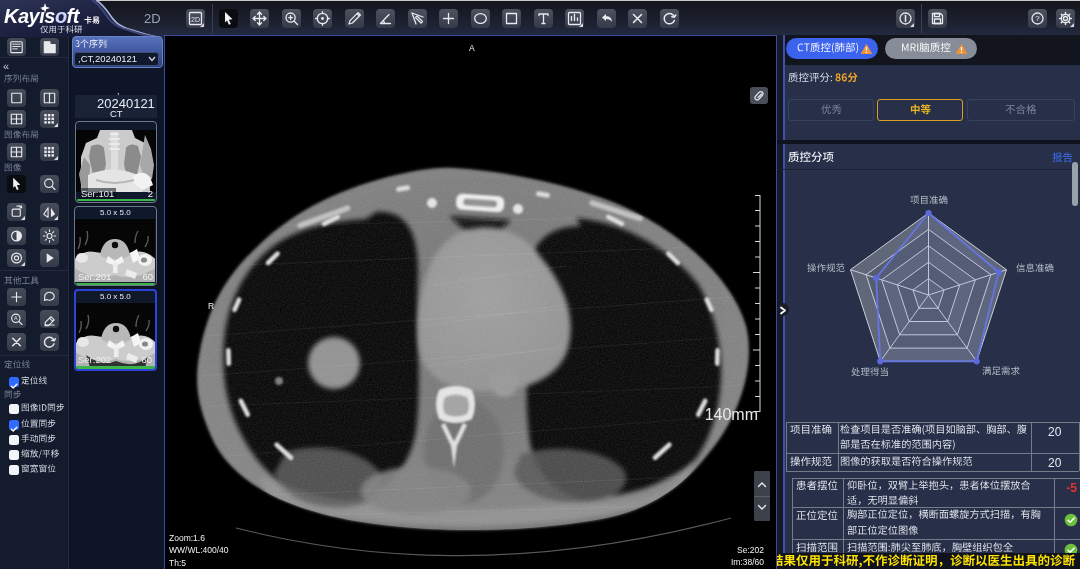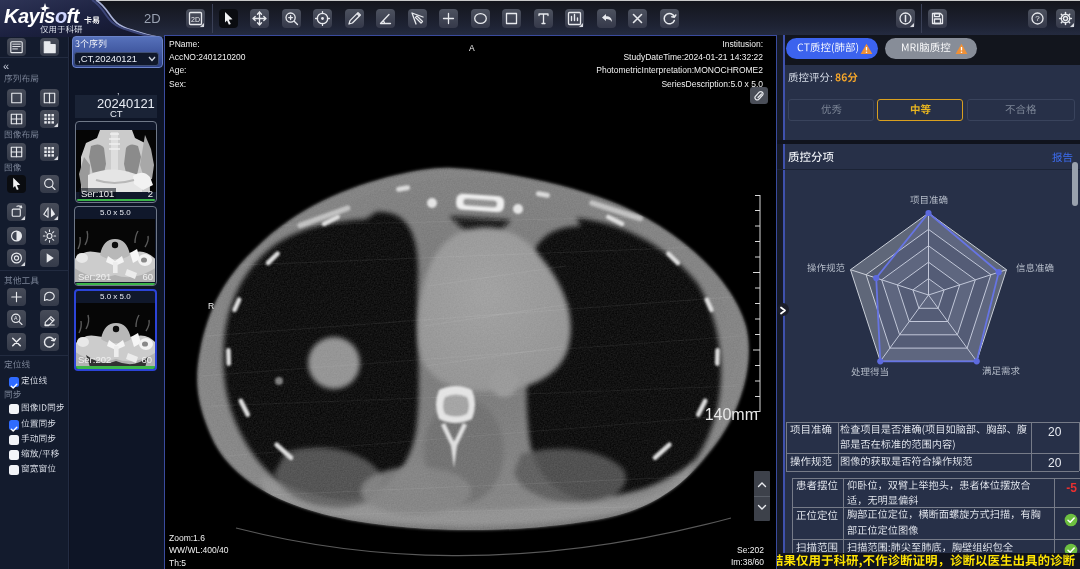--- a/index.html
+++ b/index.html
@@ -636,23 +636,21 @@
           <path d="M60 420 L560 380" opacity="0.06"></path>
 <path d="M80 460 L540 440" opacity="0.07"></path>
           <path d="M45 370 L570 350" opacity="0.06"></path>
 <path d="M90 190 L520 180" opacity="0.06"></path>
           <path d="M120 480 L500 470" opacity="0.06"></path>
 </g>
 <rect x="28" y="130" width="560" height="390" fill="#888" filter="url(#grain)" opacity="0.2"></rect>
 </g>
 <path d="M70 492 Q305 552 565 482" fill="none" stroke="#6f6f6f" stroke-width="1.2" opacity="0.8"></path>
 </svg>
-<div class="abs" style="left:169px;top:38px;color:#f2f2f2;font-size:8.5px;line-height:13.2px;">PName:<br>AccNO:2401210200<br>Age:<br>Sex:</div>
 <div class="abs" style="left:469px;top:42px;color:#f2f2f2;font-size:8.5px;line-height:13.2px;">A</div>
-<div class="abs" style="right:317px;top:38px;text-align:right;color:#f2f2f2;font-size:8.5px;line-height:13.2px;">Institusion:<br>StudyDateTime:2024-01-21 14:32:22<br>PhotometricInterpretation:MONOCHROME2<br>SeriesDescription:5.0 x 5.0</div>
 <div class="abs" style="left:750px;top:86.5px;width:18px;height:17px;border-radius:3px;background:#4a4e58;"><svg width="18" height="17" viewBox="0 0 18 17">
         <g stroke="#e8eaee" stroke-width="1.2" fill="none" stroke-linecap="round">
           <path d="M8 10.5 L11.5 7 M7.2 7.5 l-1.8 1.8 a2.3 2.3 0 0 0 3.2 3.2 l1.8 -1.8 M10.8 10 l1.8 -1.8 a2.3 2.3 0 0 0 -3.2 -3.2 L7.6 6.8"></path>
         </g>
       </svg></div>
 <div class="abs" style="left:208px;top:300px;color:#f2f2f2;font-size:8.5px;line-height:13.2px;">R</div>
 <svg class="abs" style="left:752px;top:195px" width="10" height="220" viewBox="-8 0 10 220">
       <g stroke="#d8d8d8" stroke-width="1">
         <path d="M0 0 v217 M-5 0.5 h5 M-5 216.5 h5 M-7 77.5 h7 M-7 155 h7"></path>
         <path d="M-5 15.5 h5"></path>

